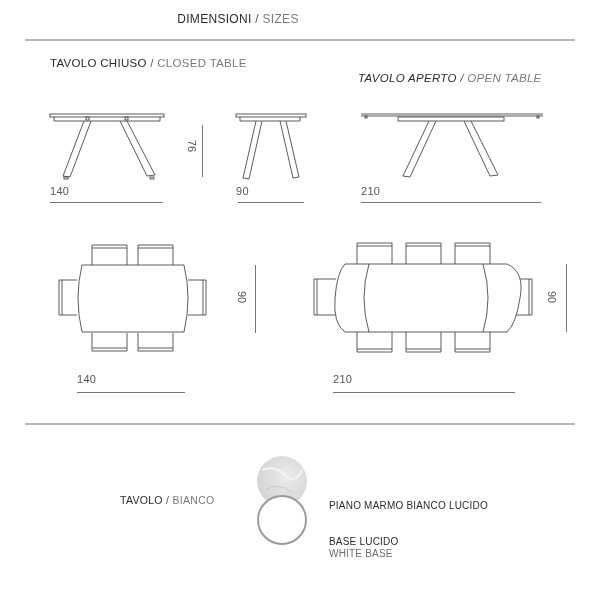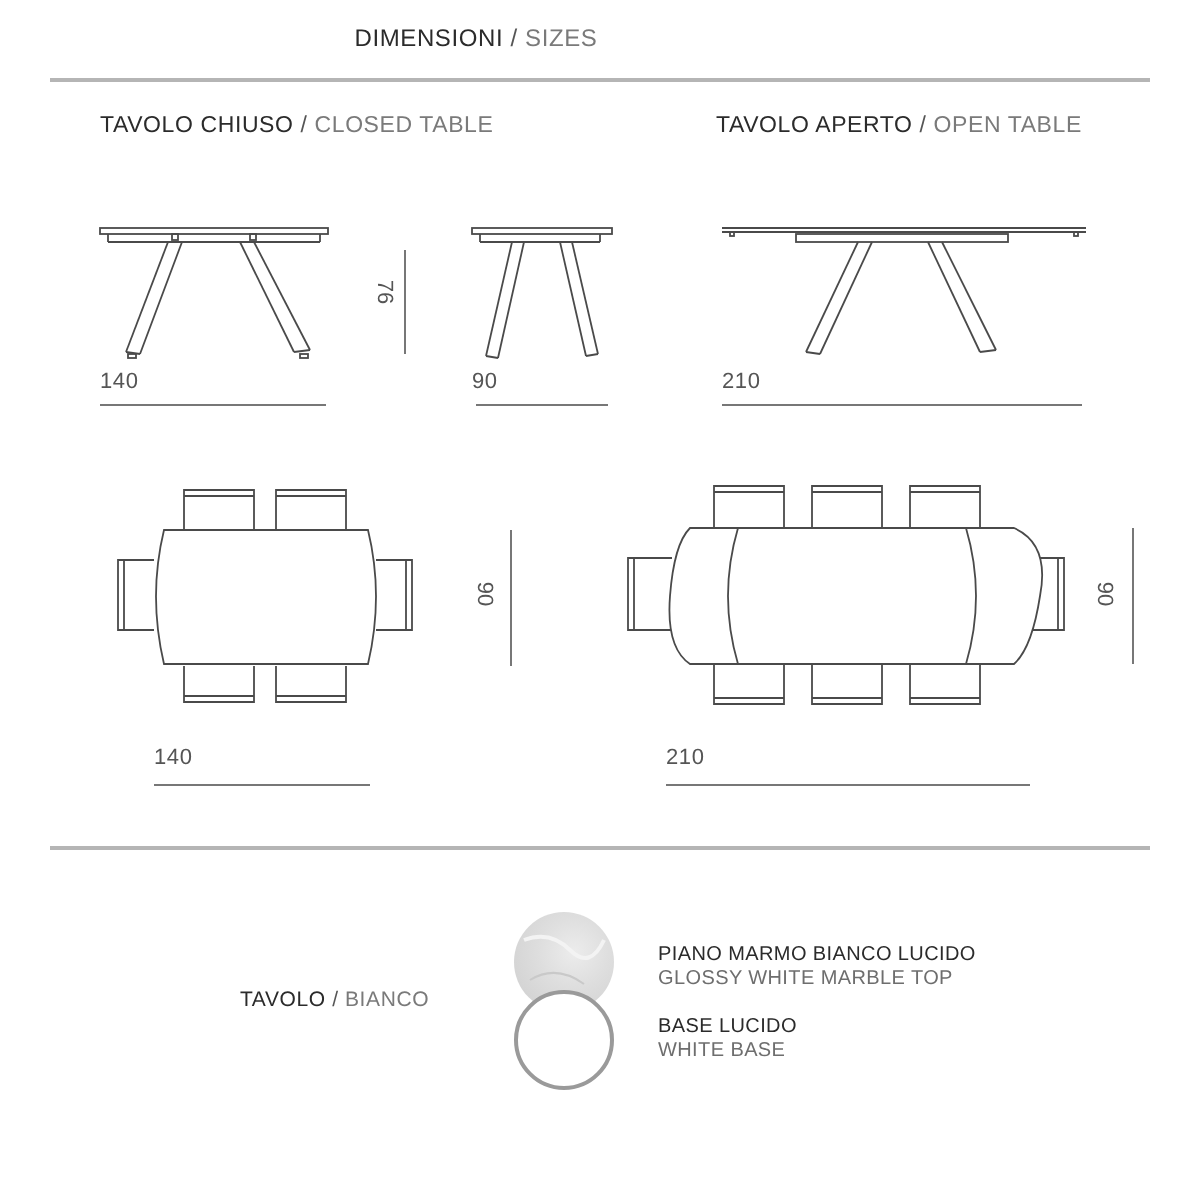--- a/index.html
+++ b/index.html
@@ -11,40 +11,40 @@
     .title .sep { color: #555; }
     .title .en { color: #7a7a7a; }
     .hr { position: absolute; left: 25px; width: 550px; height: 2px; background: #b5b5b5; }
     .dim { font-size: 11px; color: #555; letter-spacing: 0.3px; text-align: left; }
     .dimline { position: absolute; height: 1px; background: #777; }
     .vdimline { position: absolute; width: 1px; background: #777; }
     .vtext { font-size: 11px; color: #555; transform: rotate(90deg); transform-origin: center; }
     svg { position: absolute; overflow: visible; }
     .stroke { stroke: #4a4a4a; fill: none; stroke-width: 0.9; }
     .color-label { font-size: 10px; line-height: 12px; letter-spacing: 0.2px; white-space: nowrap; }
-    .color-label .it { color: #2b2b2b; display: block; }
+    .color-label .it { color: #2b2b2b; display: block; margin-top: 28px; }
     .color-label .en { color: #6e6e6e; display: block; }
   </style>
 </head>
 <body>
 
 <div class="abs title" style="left:0; width:476px; top:12px; text-align:center; font-size:12px;">
   <span class="it">DIMENSIONI</span>
   <span class="sep">/</span>
   <span class="en">SIZES</span>
 </div>
 <div class="hr" style="top:39px;"></div>
 
 <div class="abs title" style="left:50px; top:57px;">
   <span class="it">TAVOLO CHIUSO</span>
   <span class="sep">/</span>
   <span class="en">CLOSED TABLE</span>
 </div>
 
-<div class="abs title" style="left:358px; top:57px;">
+<div class="abs title" style="left:358px; top:72px;font-style:italic;">
   <span class="it">TAVOLO APERTO</span>
   <span class="sep">/</span>
   <span class="en">OPEN TABLE</span>
 </div>
 
 <svg style="left:0; top:0;" width="600" height="600">
   <g class="stroke">
 
     <rect x="50" y="114" width="114" height="3"></rect>
     <line x1="54" y1="117" x2="54" y2="121"></line>
@@ -182,18 +182,17 @@
     <path d="M262 470 Q275 465 285 475 Q295 485 302 470" stroke="#f3f3f3" stroke-width="2" fill="none"></path>
     <path d="M265 490 Q278 482 292 492" stroke="#c9c9c9" stroke-width="1" fill="none"></path>
   </g>
   <g>
     <circle cx="282" cy="520" r="24" fill="#ffffff" stroke="#9a9a9a" stroke-width="2"></circle>
   </g>
 </svg>
 
 <div class="abs color-label" style="left:329px; top:472px;">
   <span class="it">PIANO MARMO BIANCO LUCIDO</span>
-  <span class="en">GLOSSY WHITE MARBLE TOP</span>
 </div>
 <div class="abs color-label" style="left:329px; top:508px;">
   <span class="it">BASE LUCIDO</span>
   <span class="en">WHITE BASE</span>
 </div>
 
 </body></html>

